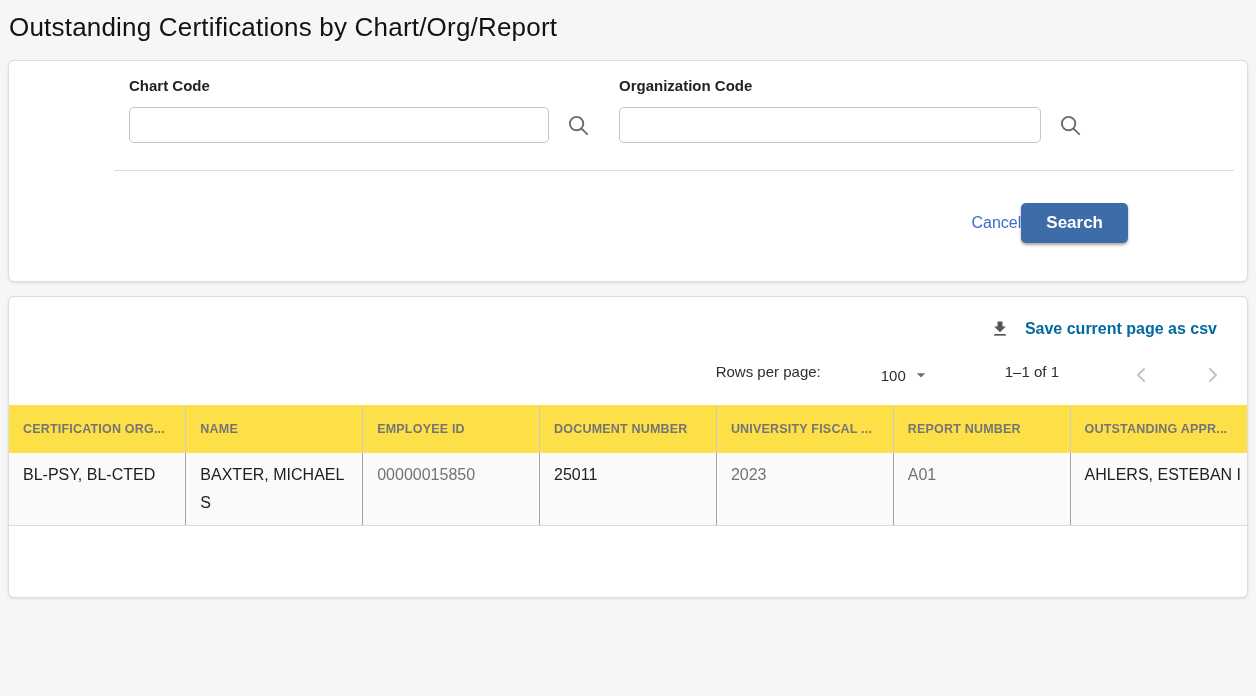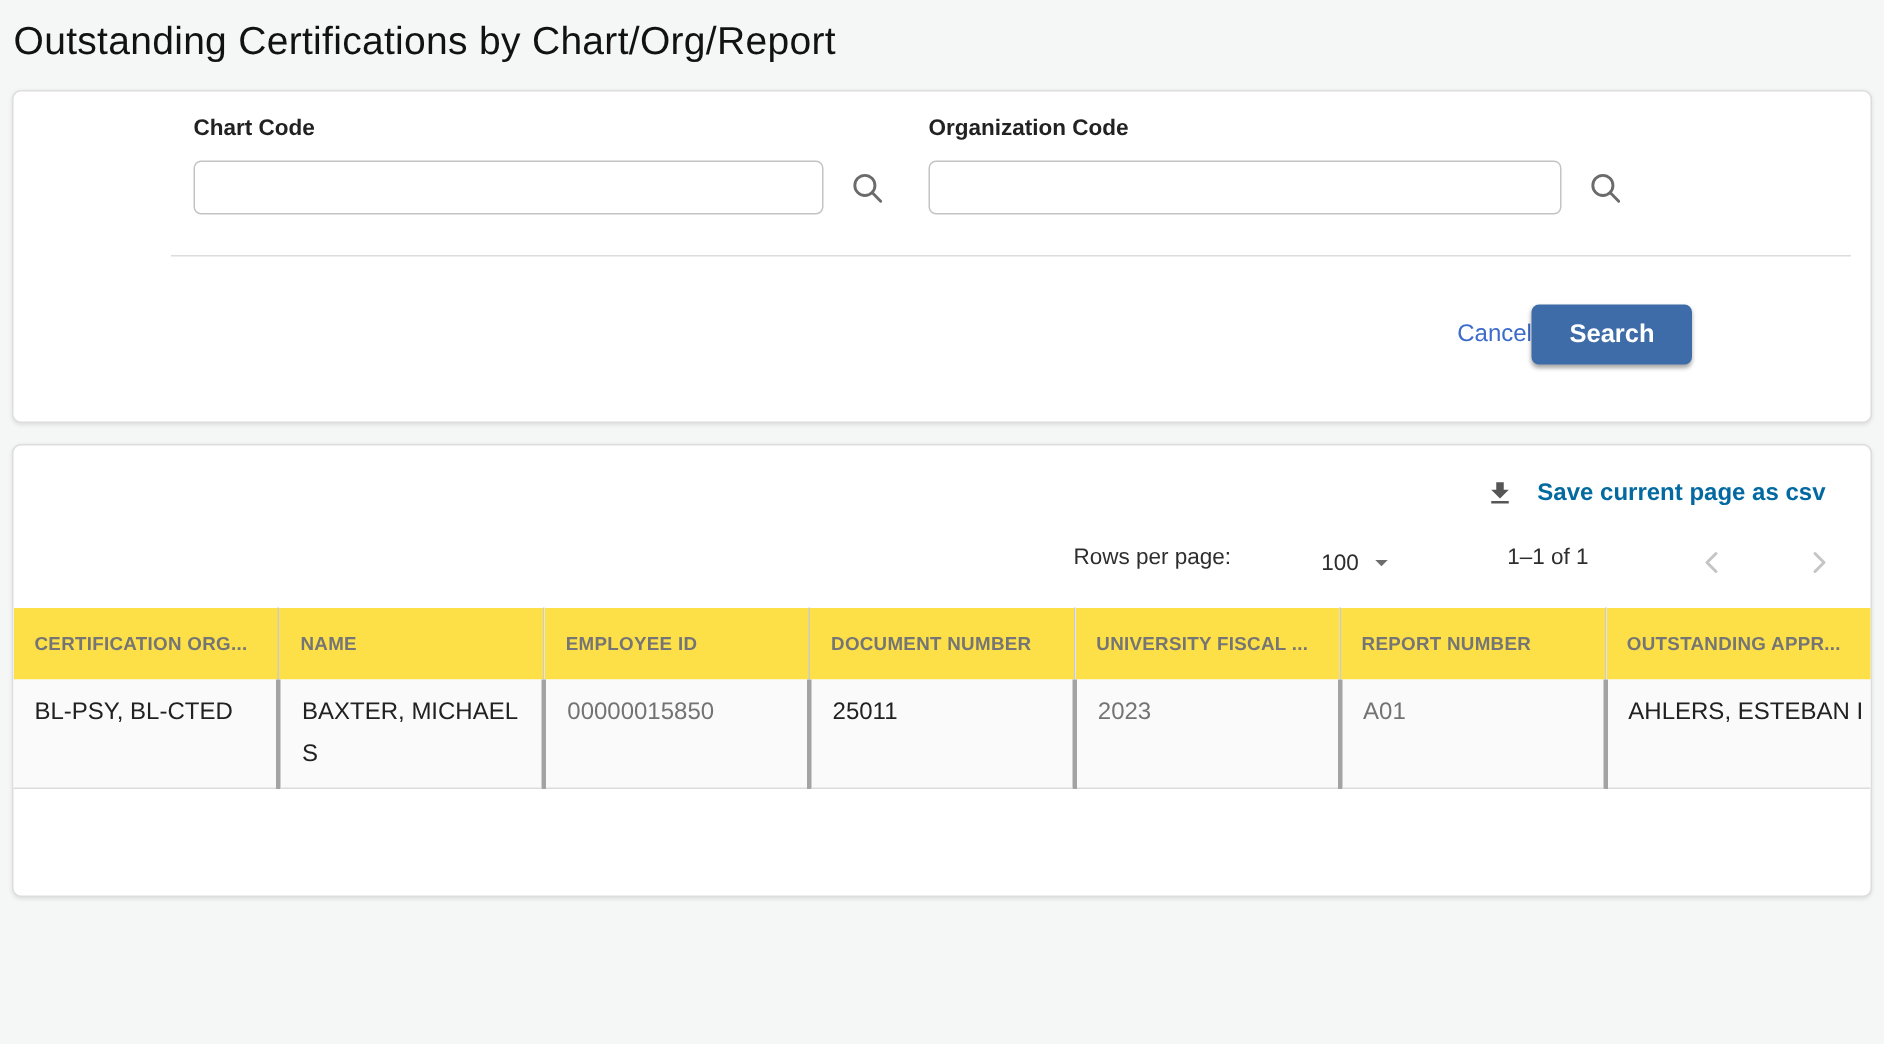--- a/index.html
+++ b/index.html
@@ -98,21 +98,21 @@
     font-size:12.5px; font-weight:700; color:#757575; letter-spacing:0.2px;
     text-align:left; padding:0 10px 0 14px;
     border-left:1px solid #cbcbcb;
     white-space:nowrap; overflow:hidden;
   }
   .results th:first-child { border-left:none; }
   .results td {
     background:#fafafa; height:70px; box-sizing:border-box;
     vertical-align:top; padding:8px 4px 8px 14px;
     font-size:16px; color:#212121; line-height:28px;
-    border-left:3px solid #a3a3a3; border-bottom:1px solid #dcdcdc;
+    border-left:1px solid #a3a3a3; border-bottom:1px solid #dcdcdc;
   }
   .results td:first-child { border-left:none; }
   .cellwrap { display:inline-block; width:158px; vertical-align:top; }
   .cell-link { color:#737373; text-decoration:none; cursor:pointer; }
 </style>
 </head>
 <body>
 
 <div class="viewport">
 

